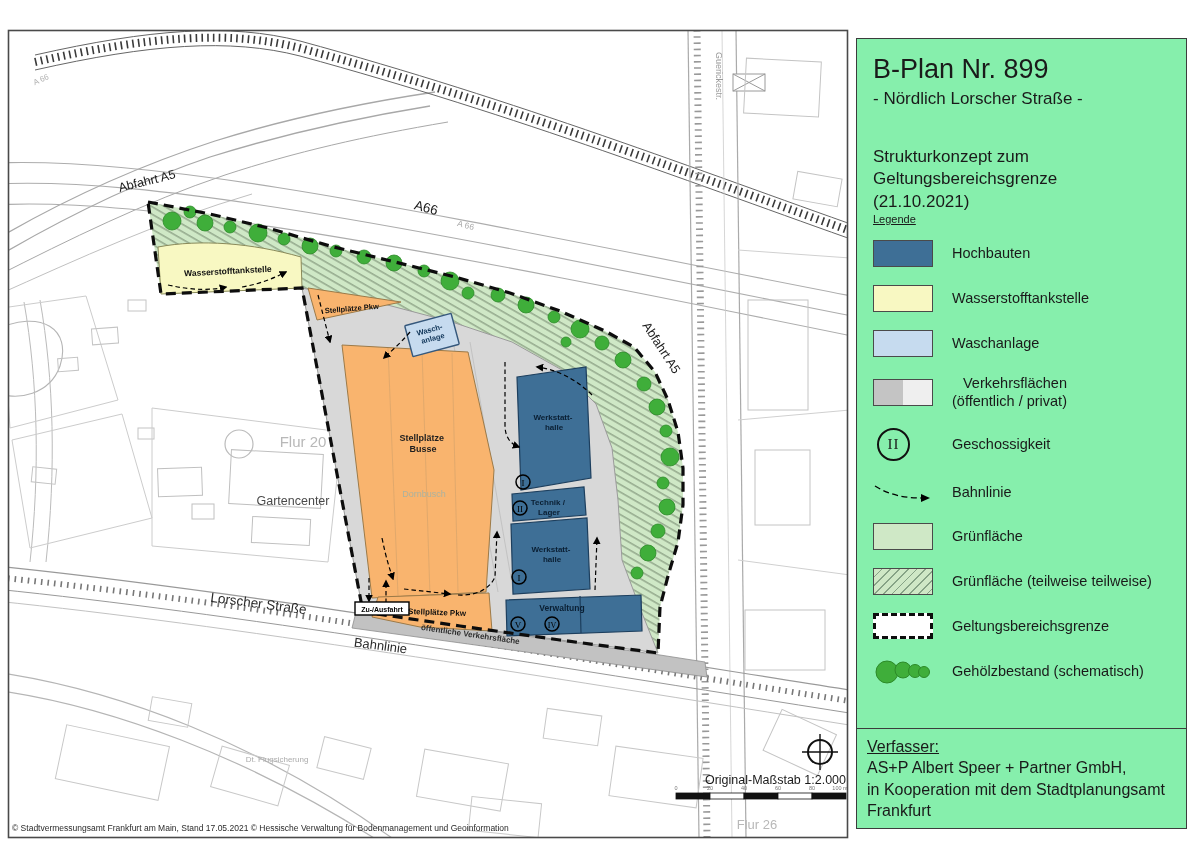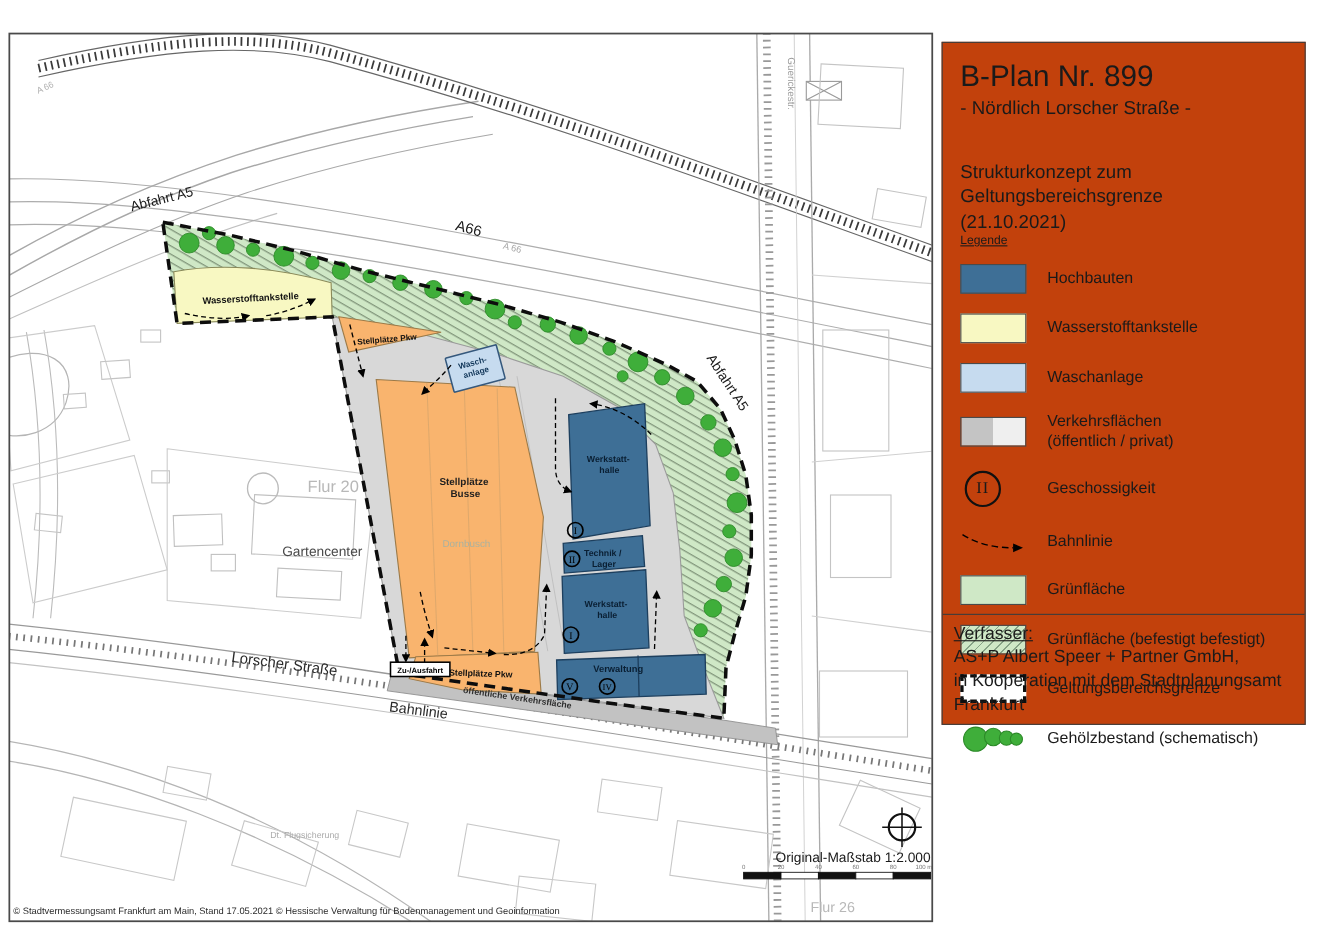--- a/index.html
+++ b/index.html
@@ -3,27 +3,27 @@
 <meta charset="utf-8">
 <style>
   html,body{margin:0;padding:0;background:#fff;}
   body{width:1200px;height:850px;position:relative;font-family:"Liberation Sans",sans-serif;color:#1a1a1a;overflow:hidden;}
   .map-svg{position:absolute;left:0;top:0;}
   svg text{font-family:"Liberation Sans",sans-serif;}
   svg text.serif{font-family:"Liberation Serif",serif;}
   .b{font-weight:bold;}
 
   
-  .panel{position:absolute;left:856px;top:38px;width:331px;height:621px;border:1.5px solid #3c3c3c;background:#c2410c;box-sizing:border-box;}
+  .panel{position:absolute;left:856px;top:38px;width:331px;height:791px;border:1.5px solid #3c3c3c;background:#86efac;box-sizing:border-box;}
   .panel-inner{padding:16px 14px 0 16px;}
   .pt-title{font-size:27px;line-height:1.1;}
   .pt-sub{font-size:17px;margin-top:4px;}
   .pt-desc{font-size:17px;line-height:1.32;margin-top:37px;}
   .pt-legende{font-size:11px;text-decoration:underline;}
-  .legend{margin-top:15px;}
+  .legend{margin-top:15px;text-align:right;}
   .lrow{display:flex;align-items:center;margin-bottom:18px;}
   .swc{width:62px;flex:0 0 62px;display:flex;align-items:center;justify-content:flex-start;}
   .sw{width:60px;height:27px;border:1px solid #4a4a4a;box-sizing:border-box;display:block;}
   .sw.split{background:linear-gradient(to right,#c4c4c4 0 50%,#efefef 50% 100%);}
   .sw.hatch{background:repeating-linear-gradient(135deg,#cfe8c6 0 5px,#86a386 5px 6.2px);}
   .sw.dash{border:3px dashed #0d0d0d;background:#fff;height:26px;}
   .geschoss-circle{width:29px;height:29px;border:2.6px solid #111;border-radius:50%;display:flex;align-items:center;justify-content:center;font-family:"Liberation Serif",serif;font-size:15px;letter-spacing:1px;margin-left:4px;}
   .ll{font-size:14.5px;padding-left:17px;line-height:1.22;}
   .author{position:absolute;left:0;right:0;bottom:0;border-top:1.5px solid #3c3c3c;padding:7px 10px 6px 10px;font-size:16px;line-height:1.35;}
   .author .vh{text-decoration:underline;}
@@ -347,21 +347,21 @@
       <div class="lrow">
         <span class="swc">
             <span class="sw" style="background:#cfe8c6"></span>
           </span>
         <span class="ll">Grünfläche</span>
       </div>
       <div class="lrow">
         <span class="swc">
             <span class="sw hatch"></span>
           </span>
-        <span class="ll">Grünfläche (befestigt befestigt)</span>
+        <span class="ll">Grünfläche (teilweise teilweise)</span>
       </div>
       <div class="lrow">
         <span class="swc">
             <span class="sw dash"></span>
           </span>
         <span class="ll">Geltungsbereichsgrenze</span>
       </div>
       <div class="lrow">
         <span class="swc">
           <svg width="60" height="28">

